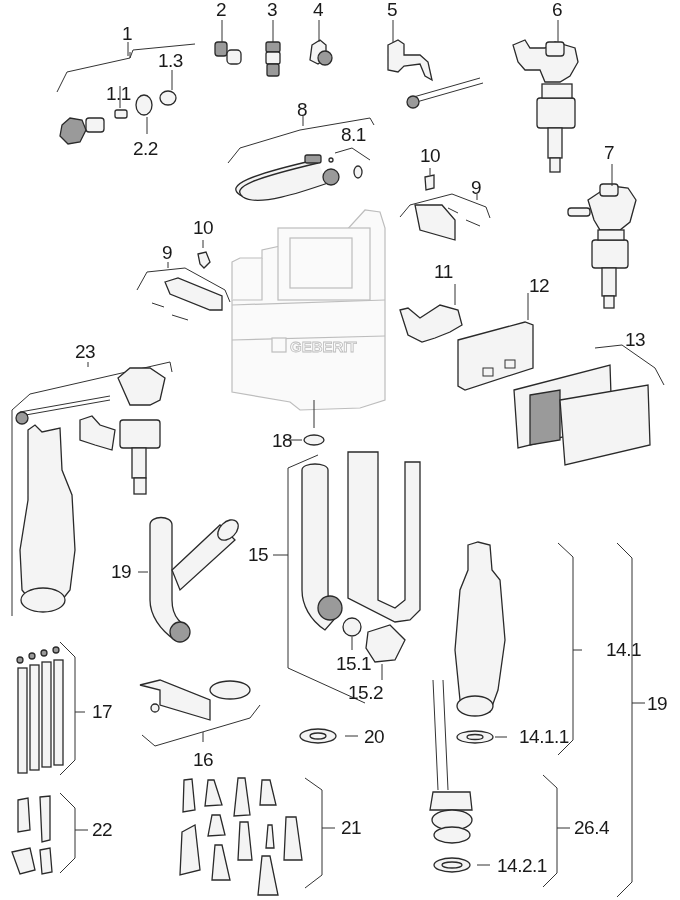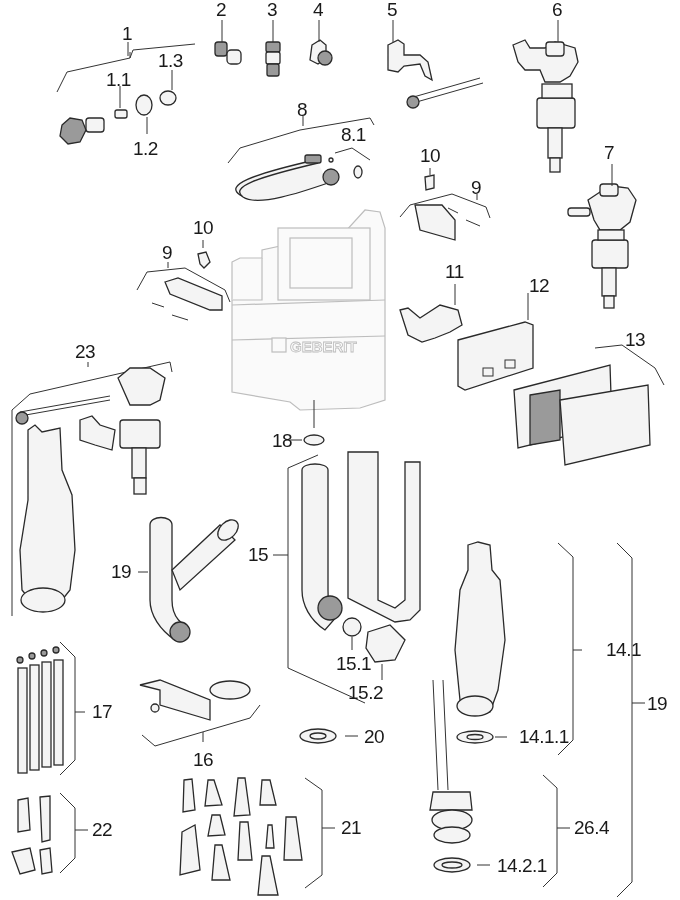--- a/index.html
+++ b/index.html
@@ -254,36 +254,36 @@
     <path class="ln" d="M319 20 L319 42"></path>
     <path class="ln" d="M393 20 L393 42"></path>
     <path class="ln" d="M558 20 L558 42"></path>
     <path class="ln" d="M612 164 L612 186"></path>
     <path class="ln" d="M303 116 L303 126"></path>
   </g>
 </svg>
 
 
 <span class="lbl" style="left:122px;top:24px">1</span>
-<span class="lbl" style="left:106px;top:70px">1.1</span>
-<span class="lbl" style="left:133px;top:139px">1.2</span>
+<span class="lbl" style="left:106px;top:84px">1.1</span>
+<span class="lbl" style="left:133px;top:139px">2.2</span>
 <span class="lbl" style="left:158px;top:51px">1.3</span>
 <span class="lbl" style="left:216px;top:0px">2</span>
 <span class="lbl" style="left:267px;top:0px">3</span>
 <span class="lbl" style="left:313px;top:0px">4</span>
 <span class="lbl" style="left:387px;top:0px">5</span>
 <span class="lbl" style="left:552px;top:0px">6</span>
 <span class="lbl" style="left:604px;top:143px">7</span>
 <span class="lbl" style="left:297px;top:100px">8</span>
 <span class="lbl" style="left:341px;top:125px">8.1</span>
 <span class="lbl" style="left:162px;top:243px">9</span>
 <span class="lbl" style="left:193px;top:218px">10</span>
 <span class="lbl" style="left:471px;top:178px">9</span>
 <span class="lbl" style="left:420px;top:146px">10</span>
-<span class="lbl" style="left:445px;top:262px">11</span>
+<span class="lbl" style="left:434px;top:262px">11</span>
 <span class="lbl" style="left:529px;top:276px">12</span>
 <span class="lbl" style="left:625px;top:330px">13</span>
 <span class="lbl" style="left:647px;top:694px">19</span>
 <span class="lbl" style="left:606px;top:640px">14.1</span>
 <span class="lbl" style="left:519px;top:727px">14.1.1</span>
 <span class="lbl" style="left:574px;top:818px">26.4</span>
 <span class="lbl" style="left:497px;top:856px">14.2.1</span>
 <span class="lbl" style="left:248px;top:545px">15</span>
 <span class="lbl" style="left:336px;top:654px">15.1</span>
 <span class="lbl" style="left:348px;top:683px">15.2</span>

